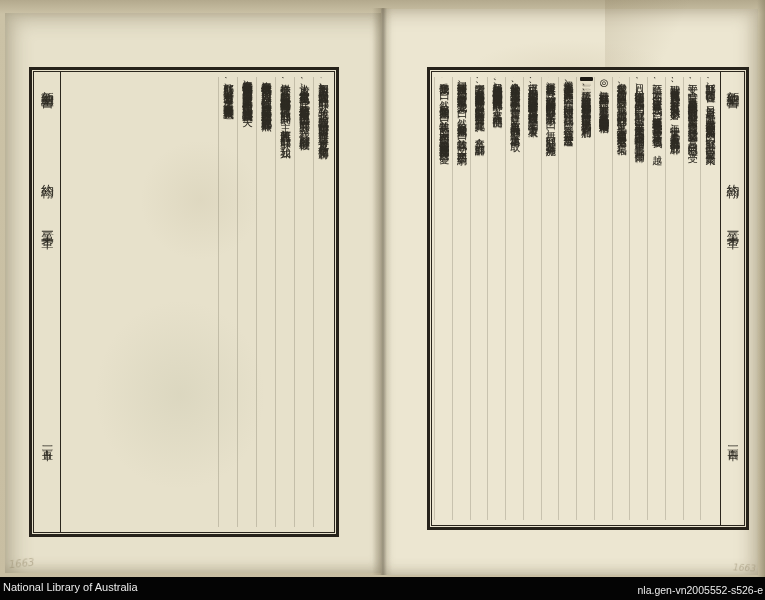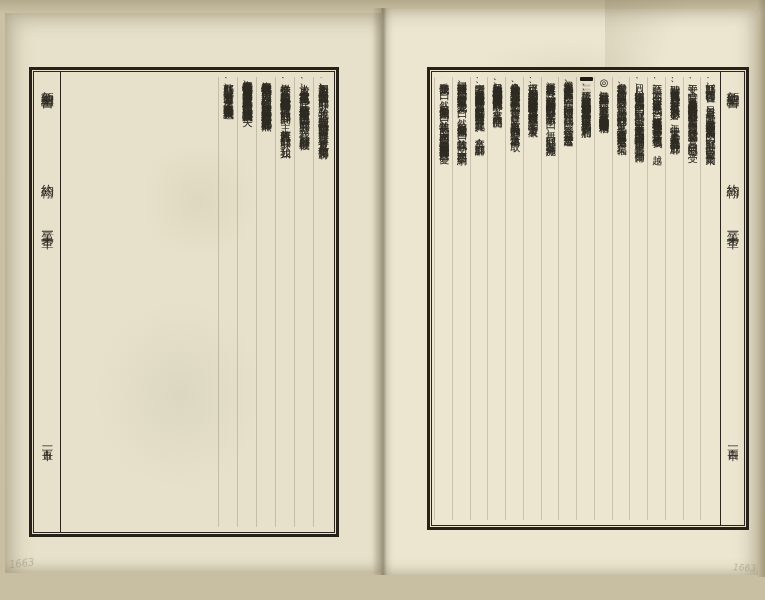--- a/index.html
+++ b/index.html
@@ -128,14 +128,18 @@
         <span class="vlabel book">約翰</span>
         <span class="vlabel chapter">第二十一章</span>
         <span class="vlabel pnum">一百十四</span>
       </div>
     </div>
   </div>
 
   <span class="pencil pencil-l">1663</span>
   <span class="pencil pencil-r">1663</span>
 
+  <div class="footer">
+    <span class="fl">National Library of Australia</span>
+    <span class="fr">nla.gen-vn2005552-s526-e</span>
+  </div>
 
 </div>
 
 </body></html>

